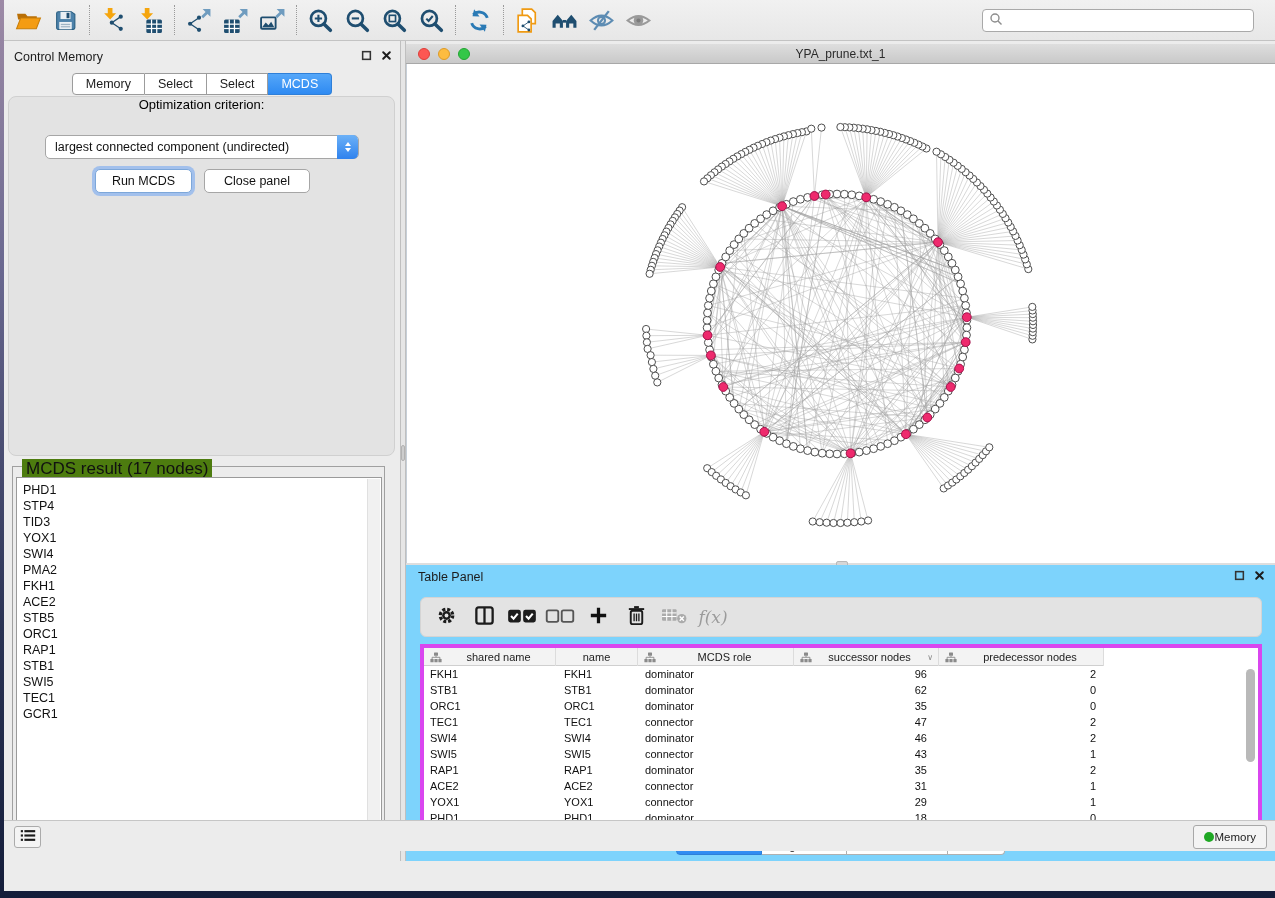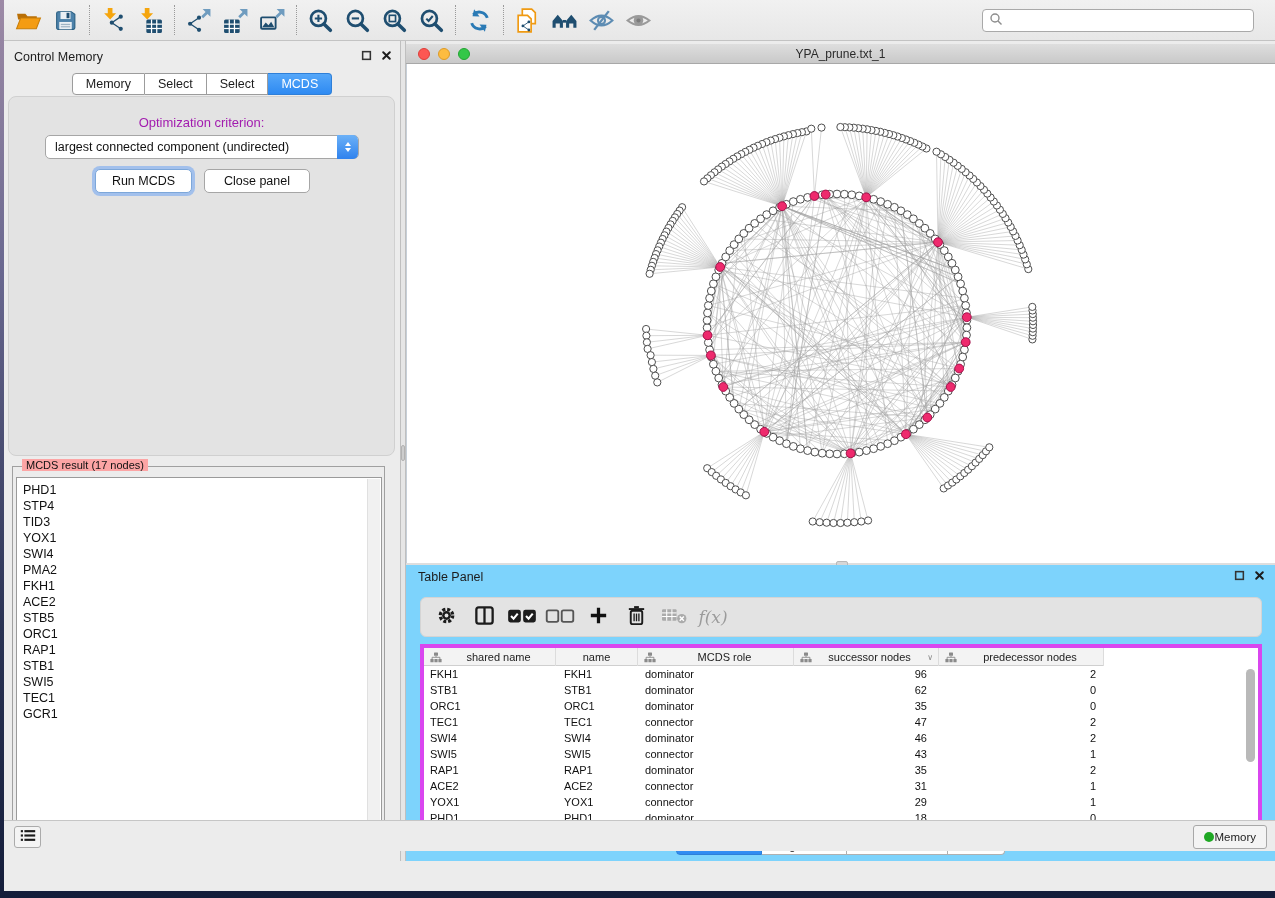--- a/index.html
+++ b/index.html
@@ -27,35 +27,35 @@
   .win-icons { position:absolute; right:8px; top:9px; display:flex; gap:9px; align-items:center; }
   .win-icons span { display:flex; }
   #cp-tabs { position:absolute; left:0; top:32px; width:396px; display:flex; justify-content:center; }
   .seg { height:22px; line-height:20px; padding:0 13px; background:#fff; border:1px solid #9c9c9c;
          border-left:none; font-size:12.5px; color:#1c1c1c; text-align:center; }
   .seg:first-child { border-left:1px solid #9c9c9c; border-radius:4px 0 0 4px; }
   .seg:last-child { border-radius:0 4px 4px 0; }
   .seg.active { background:linear-gradient(180deg,#55a7f9,#2e8af2); color:#fff; border-color:#2e7fd8; }
   #cp-box { position:absolute; left:4px; top:55px; width:387px; height:360px; background:#e3e3e3;
             border:1px solid #d0d0d0; border-radius:8px; }
-  #opt-label { text-align:center; margin-top:18px; font-size:13px; color:#a21caf; }
+  #opt-label { text-align:center; font-size:13px; color:#000000; }
   #criterion { position:absolute; left:36px; top:38px; width:314px; height:24px; background:#fff;
                border:1px solid #a6a6a6; border-radius:5px; font-size:12.5px; line-height:22px;
                padding-left:9px; color:#111; }
   #criterion .stepper { position:absolute; right:0; top:-1px; width:21px; height:24px; border-radius:0 5px 5px 0;
                background:linear-gradient(180deg,#6cb1f7,#2f82ee); display:flex; flex-direction:column;
                align-items:center; justify-content:center; gap:2px; }
   .tri-up { width:0; height:0; border-left:3.5px solid transparent; border-right:3.5px solid transparent; border-bottom:4.5px solid #fff; }
   .tri-dn { width:0; height:0; border-left:3.5px solid transparent; border-right:3.5px solid transparent; border-top:4.5px solid #fff; }
   .cp-btn { position:absolute; top:72px; height:24px; background:#fff; border:1px solid #a6a6a6;
             border-radius:5px; font-size:12.5px; color:#111; display:flex; align-items:center; justify-content:center; }
   #run-btn { left:86px; width:97px; border-color:#7da7d9; box-shadow:0 0 0 3px rgba(82,148,246,.45); }
   #close-btn { left:195px; width:106px; }
   #mcds-group { position:absolute; left:8px; top:425px; width:373px; height:373px; border:1px solid #a0a0a0; }
-  #mcds-legend { position:absolute; left:9px; top:-8px; background:#fca5a5; padding:0 4px; font-size:11px; color:#111; }
+  #mcds-legend { position:absolute; left:9px; top:-8px; background:#4d7c0f; padding:0 4px; font-size:17px; color:#111; }
   #mcds-list { position:absolute; left:3px; top:10px; width:366px; height:359px; background:#fff;
                border:1px solid #9a9a9a; overflow:hidden; }
   .mcds-item { height:16px; line-height:16px; padding-left:6px; font-size:12.5px; color:#111; }
   #mcds-list .items { padding-top:4px; }
   #mcds-scroll { position:absolute; right:1px; top:1px; width:13px; height:355px; background:#f1f1f1; border-left:1px solid #e0e0e0; }
 
   
   #v-splitter { position:absolute; left:396px; top:41px; width:6px; height:820px; background:#e6e6e6;
                 border-left:1px solid #bfbfbf; border-right:1px solid #bfbfbf; }
   #v-handle { position:absolute; left:0px; top:404px; width:4px; height:16px; background:#cdcdcd; border:1px solid #b2b2b2; border-radius:2px; }

